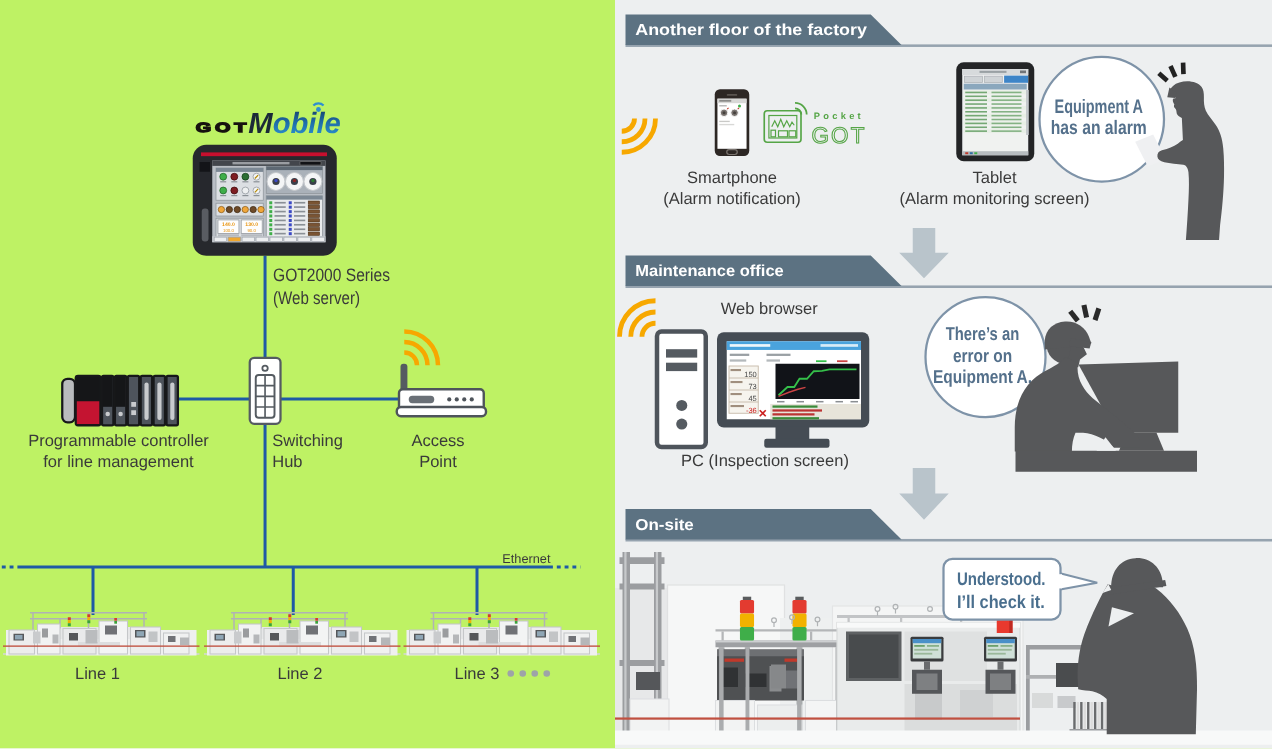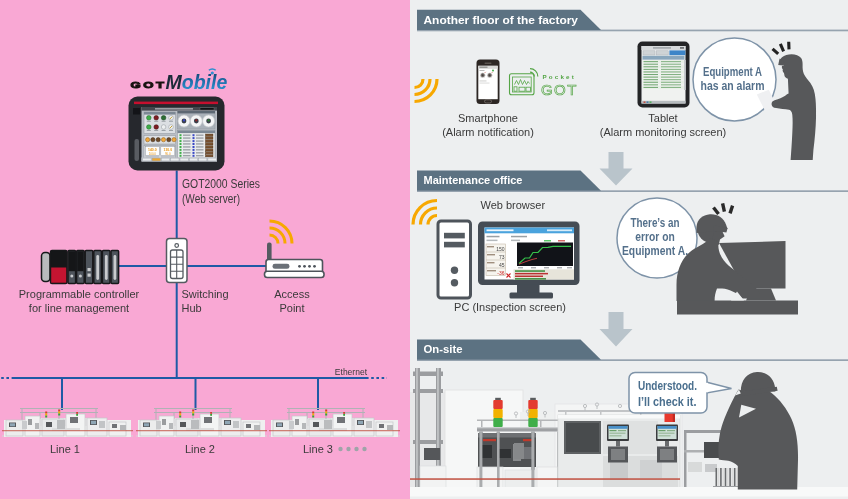--- a/index.html
+++ b/index.html
@@ -1,16 +1,16 @@
 <!DOCTYPE html>
 <html><head>
 <meta charset="utf-8">
 <style>
 html,body{margin:0;padding:0;}
-#page{position:relative;width:848px;height:499px;background:#f9a8d4;overflow:hidden;font-family:"Liberation Sans",sans-serif;}
+#page{position:relative;width:848px;height:499px;background:#bef264;overflow:hidden;font-family:"Liberation Sans",sans-serif;}
 svg{position:absolute;top:0;left:0;}
 text{font-family:"Liberation Sans",sans-serif;}
 </style>
 </head>
 <body>
 <div id="page">
 <svg width="848" height="499" viewBox="0 0 848 499">
 <defs>
 <linearGradient id="mobgrad" x1="0" y1="0" x2="0" y2="1">
 <stop offset="0" stop-color="#153a60"></stop>

